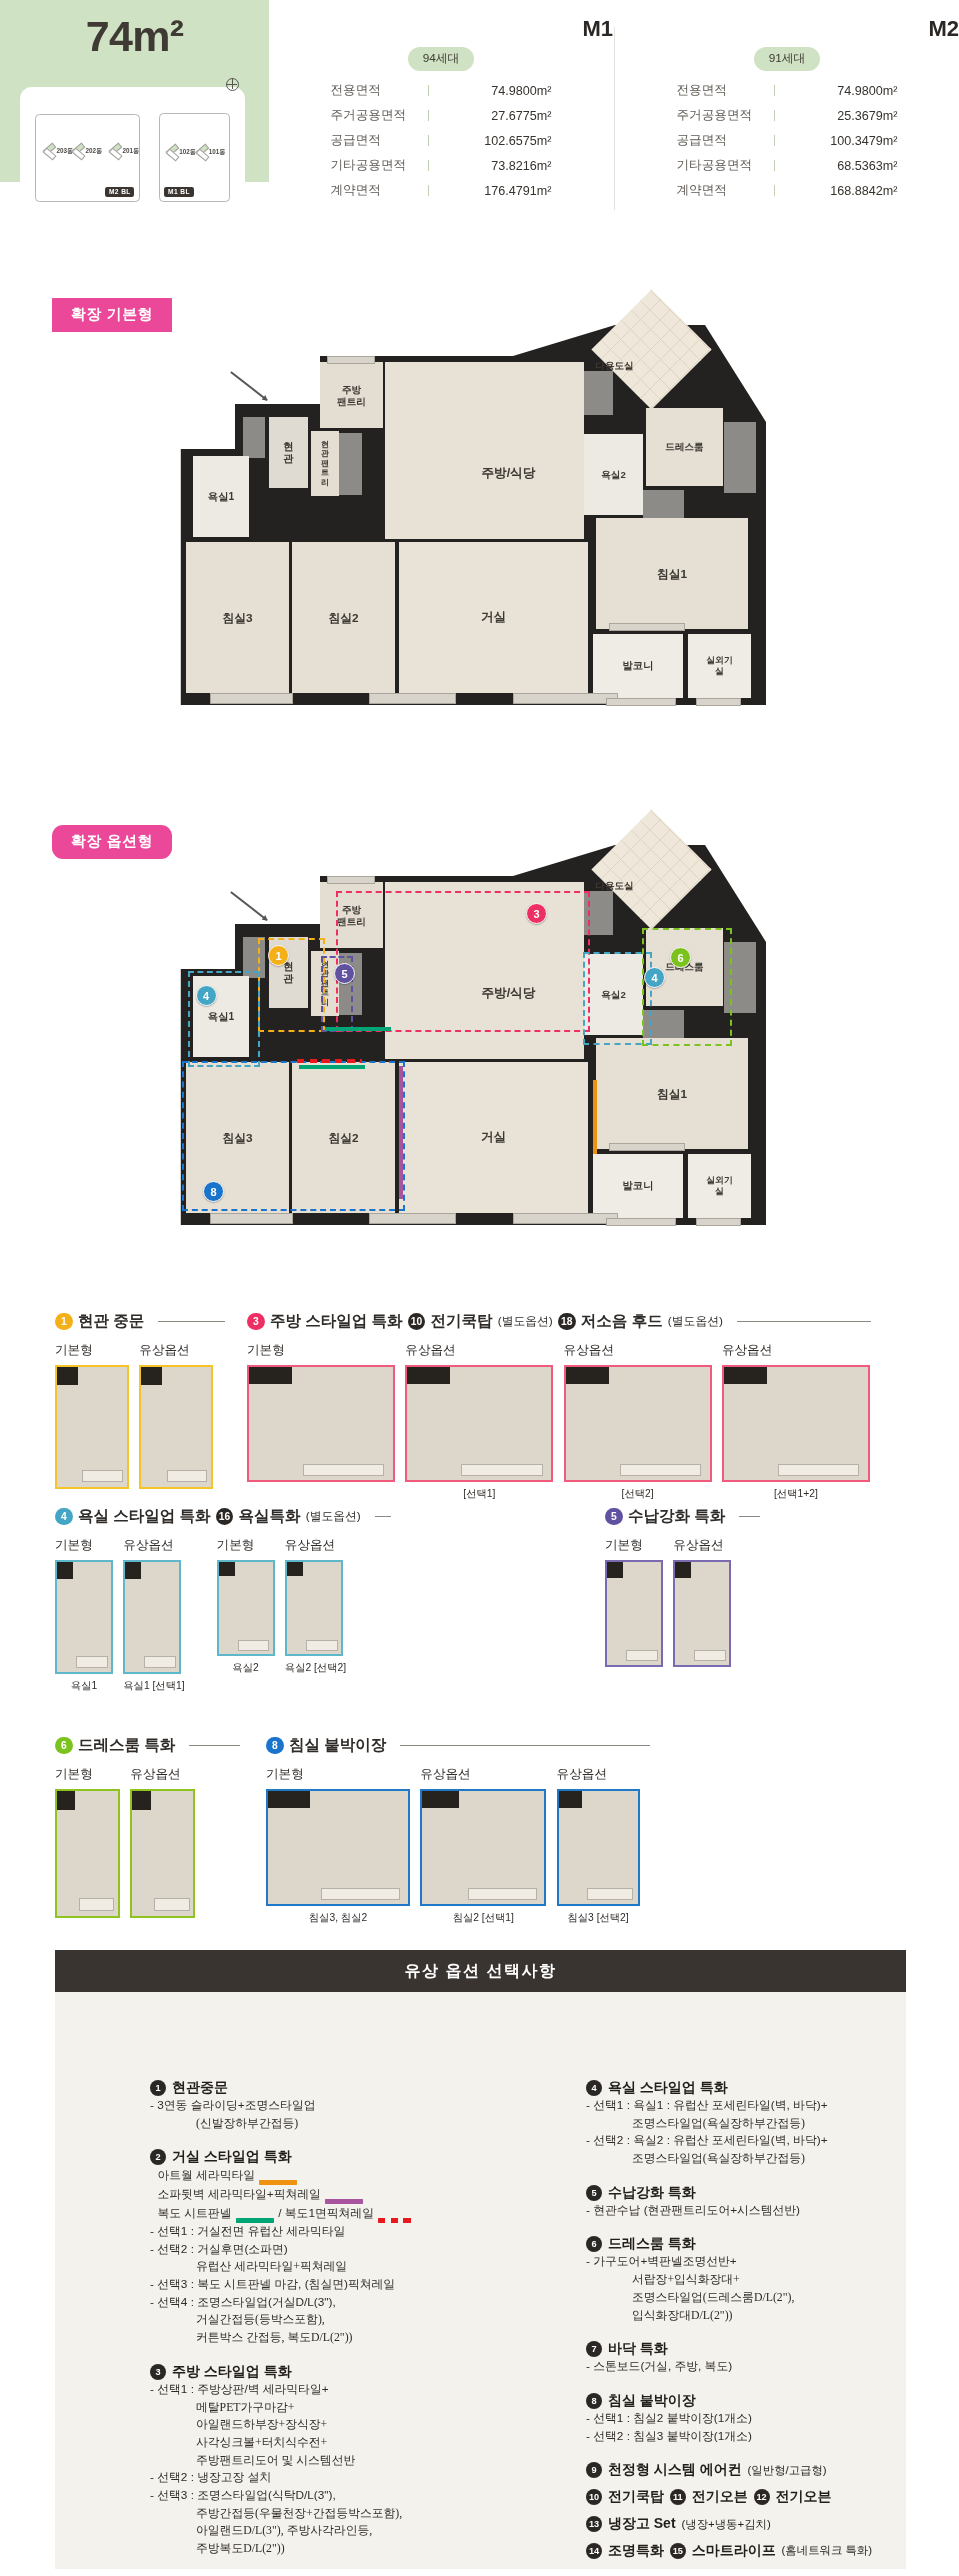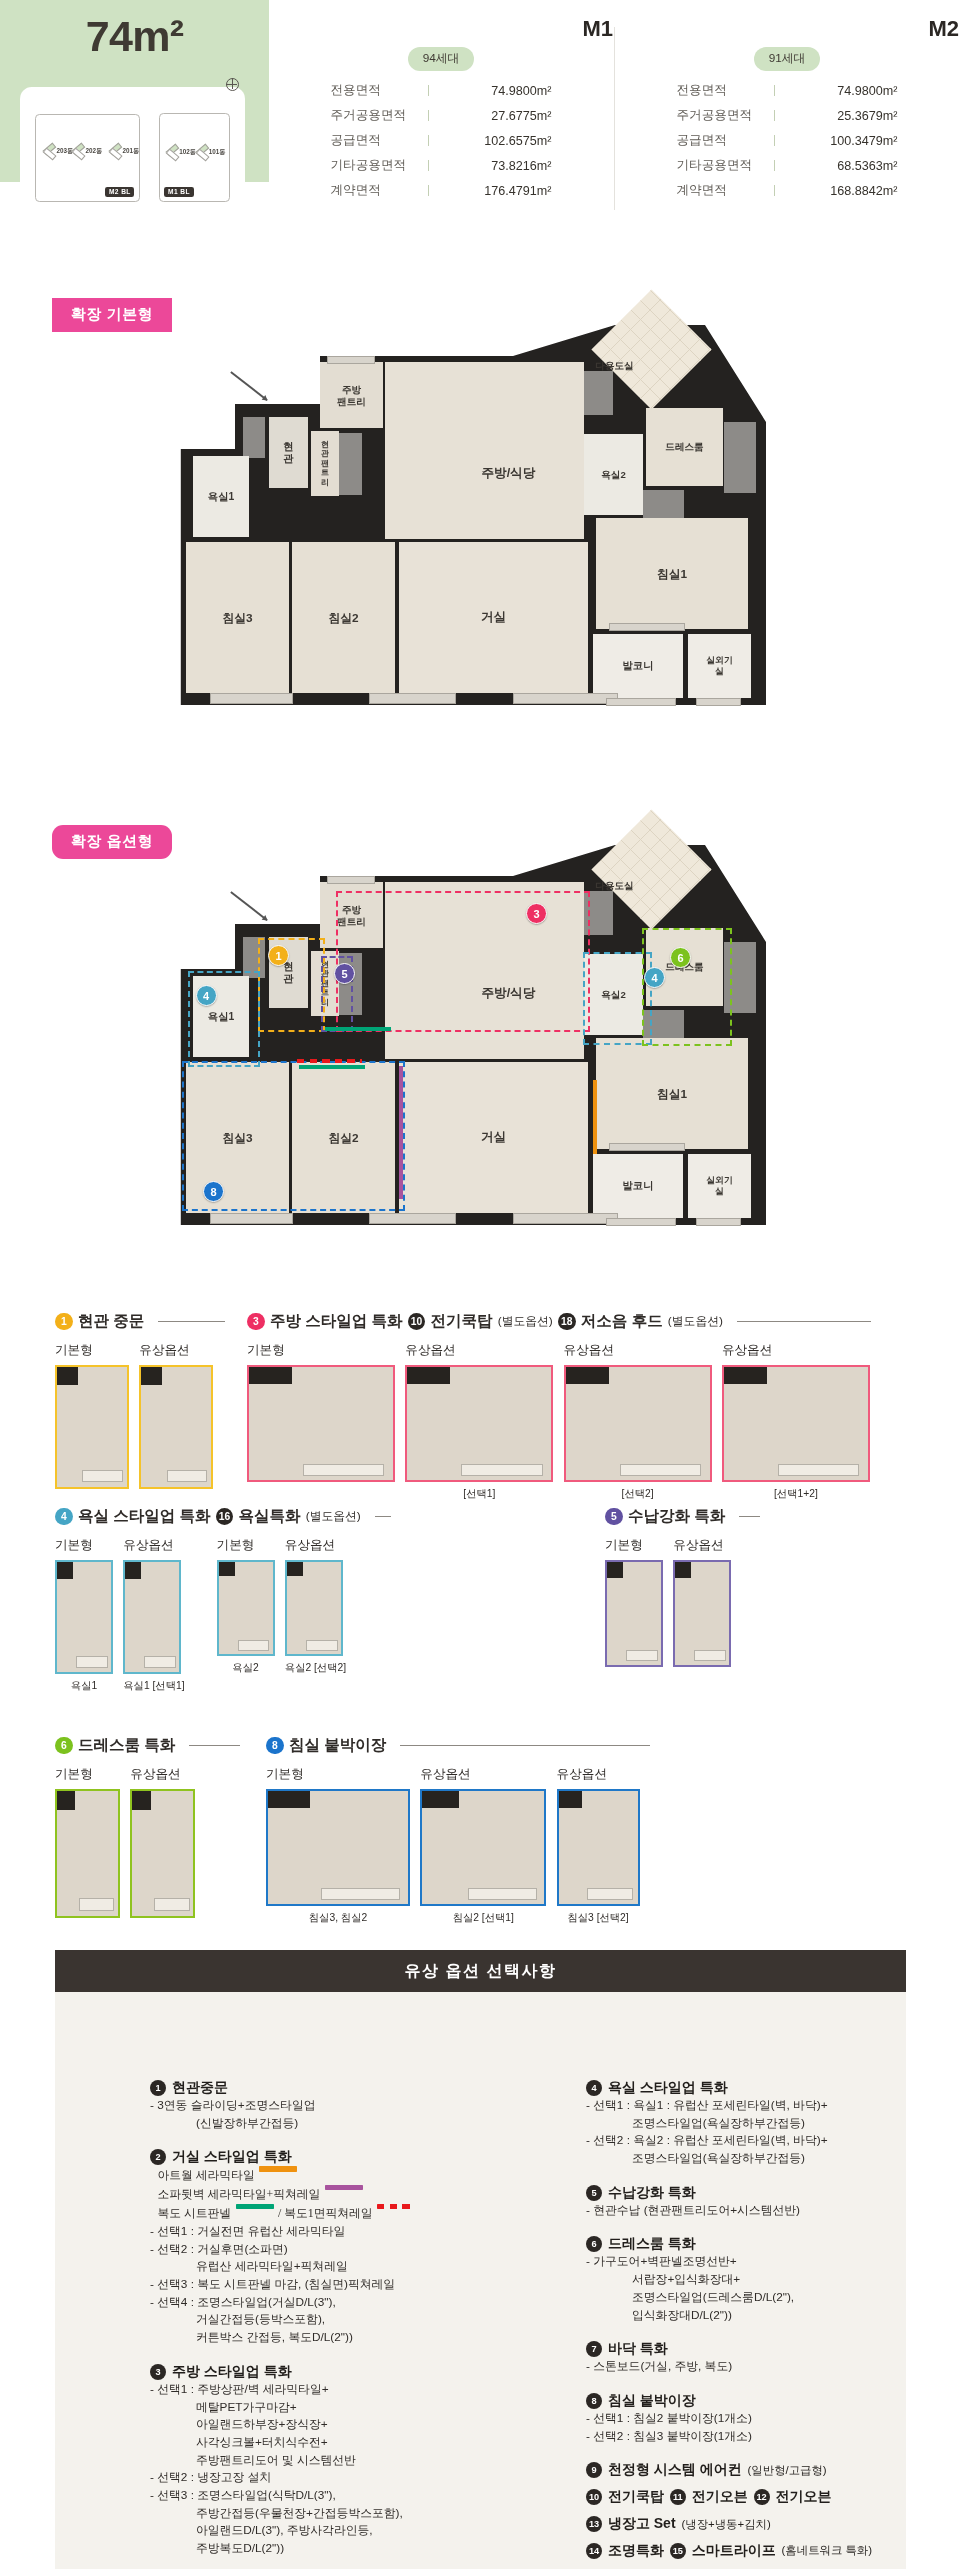--- a/index.html
+++ b/index.html
@@ -78,22 +78,22 @@
              box-sizing:border-box;padding:87px 0 0 95px;display:flex;}
   .paid-col{display:flex;flex-direction:column;}
   .paid-col.c0{width:373px;}
   .paid-col.c1{width:310px;margin-left:63px;}
   .pitem{margin-bottom:16px;}
   .pitem.tight{margin-bottom:8.9px;}
   .pitem-h{display:flex;align-items:center;gap:5.9px;font-size:14px;font-weight:bold;color:#211e1b;flex-wrap:wrap;}
   .pitem-h .suffix{font-weight:normal;font-size:11.4px;}
   .pitem-h .circle-num{background:#2b2724;width:16px;height:16px;font-size:9.2px;}
   .pline-t{font-size:11.8px;color:#2f2b28;line-height:1.5;}
-  .pline-t.ind{padding-left:46px;}
-  .legend-line{font-size:11.8px;color:#2f2b28;line-height:1.6;padding-left:7.4px;display:flex;align-items:flex-start;flex-wrap:wrap;font-family:Liberation Serif, serif;}
+  .pline-t.ind{padding-left:46px;font-family:Liberation Serif, serif;}
+  .legend-line{font-size:11.8px;color:#2f2b28;line-height:1.6;padding-left:7.4px;display:flex;align-items:flex-end;flex-wrap:wrap;}
   .chip{display:inline-block;width:38px;height:5.2px;margin:0 4.4px;border-radius:0.7px;}
 </style>
 </head>
 <body>
 
 <div class="page">
 
   <div class="hdr">
     <div class="hdr-left">
       <div class="area-label">74m²</div>

